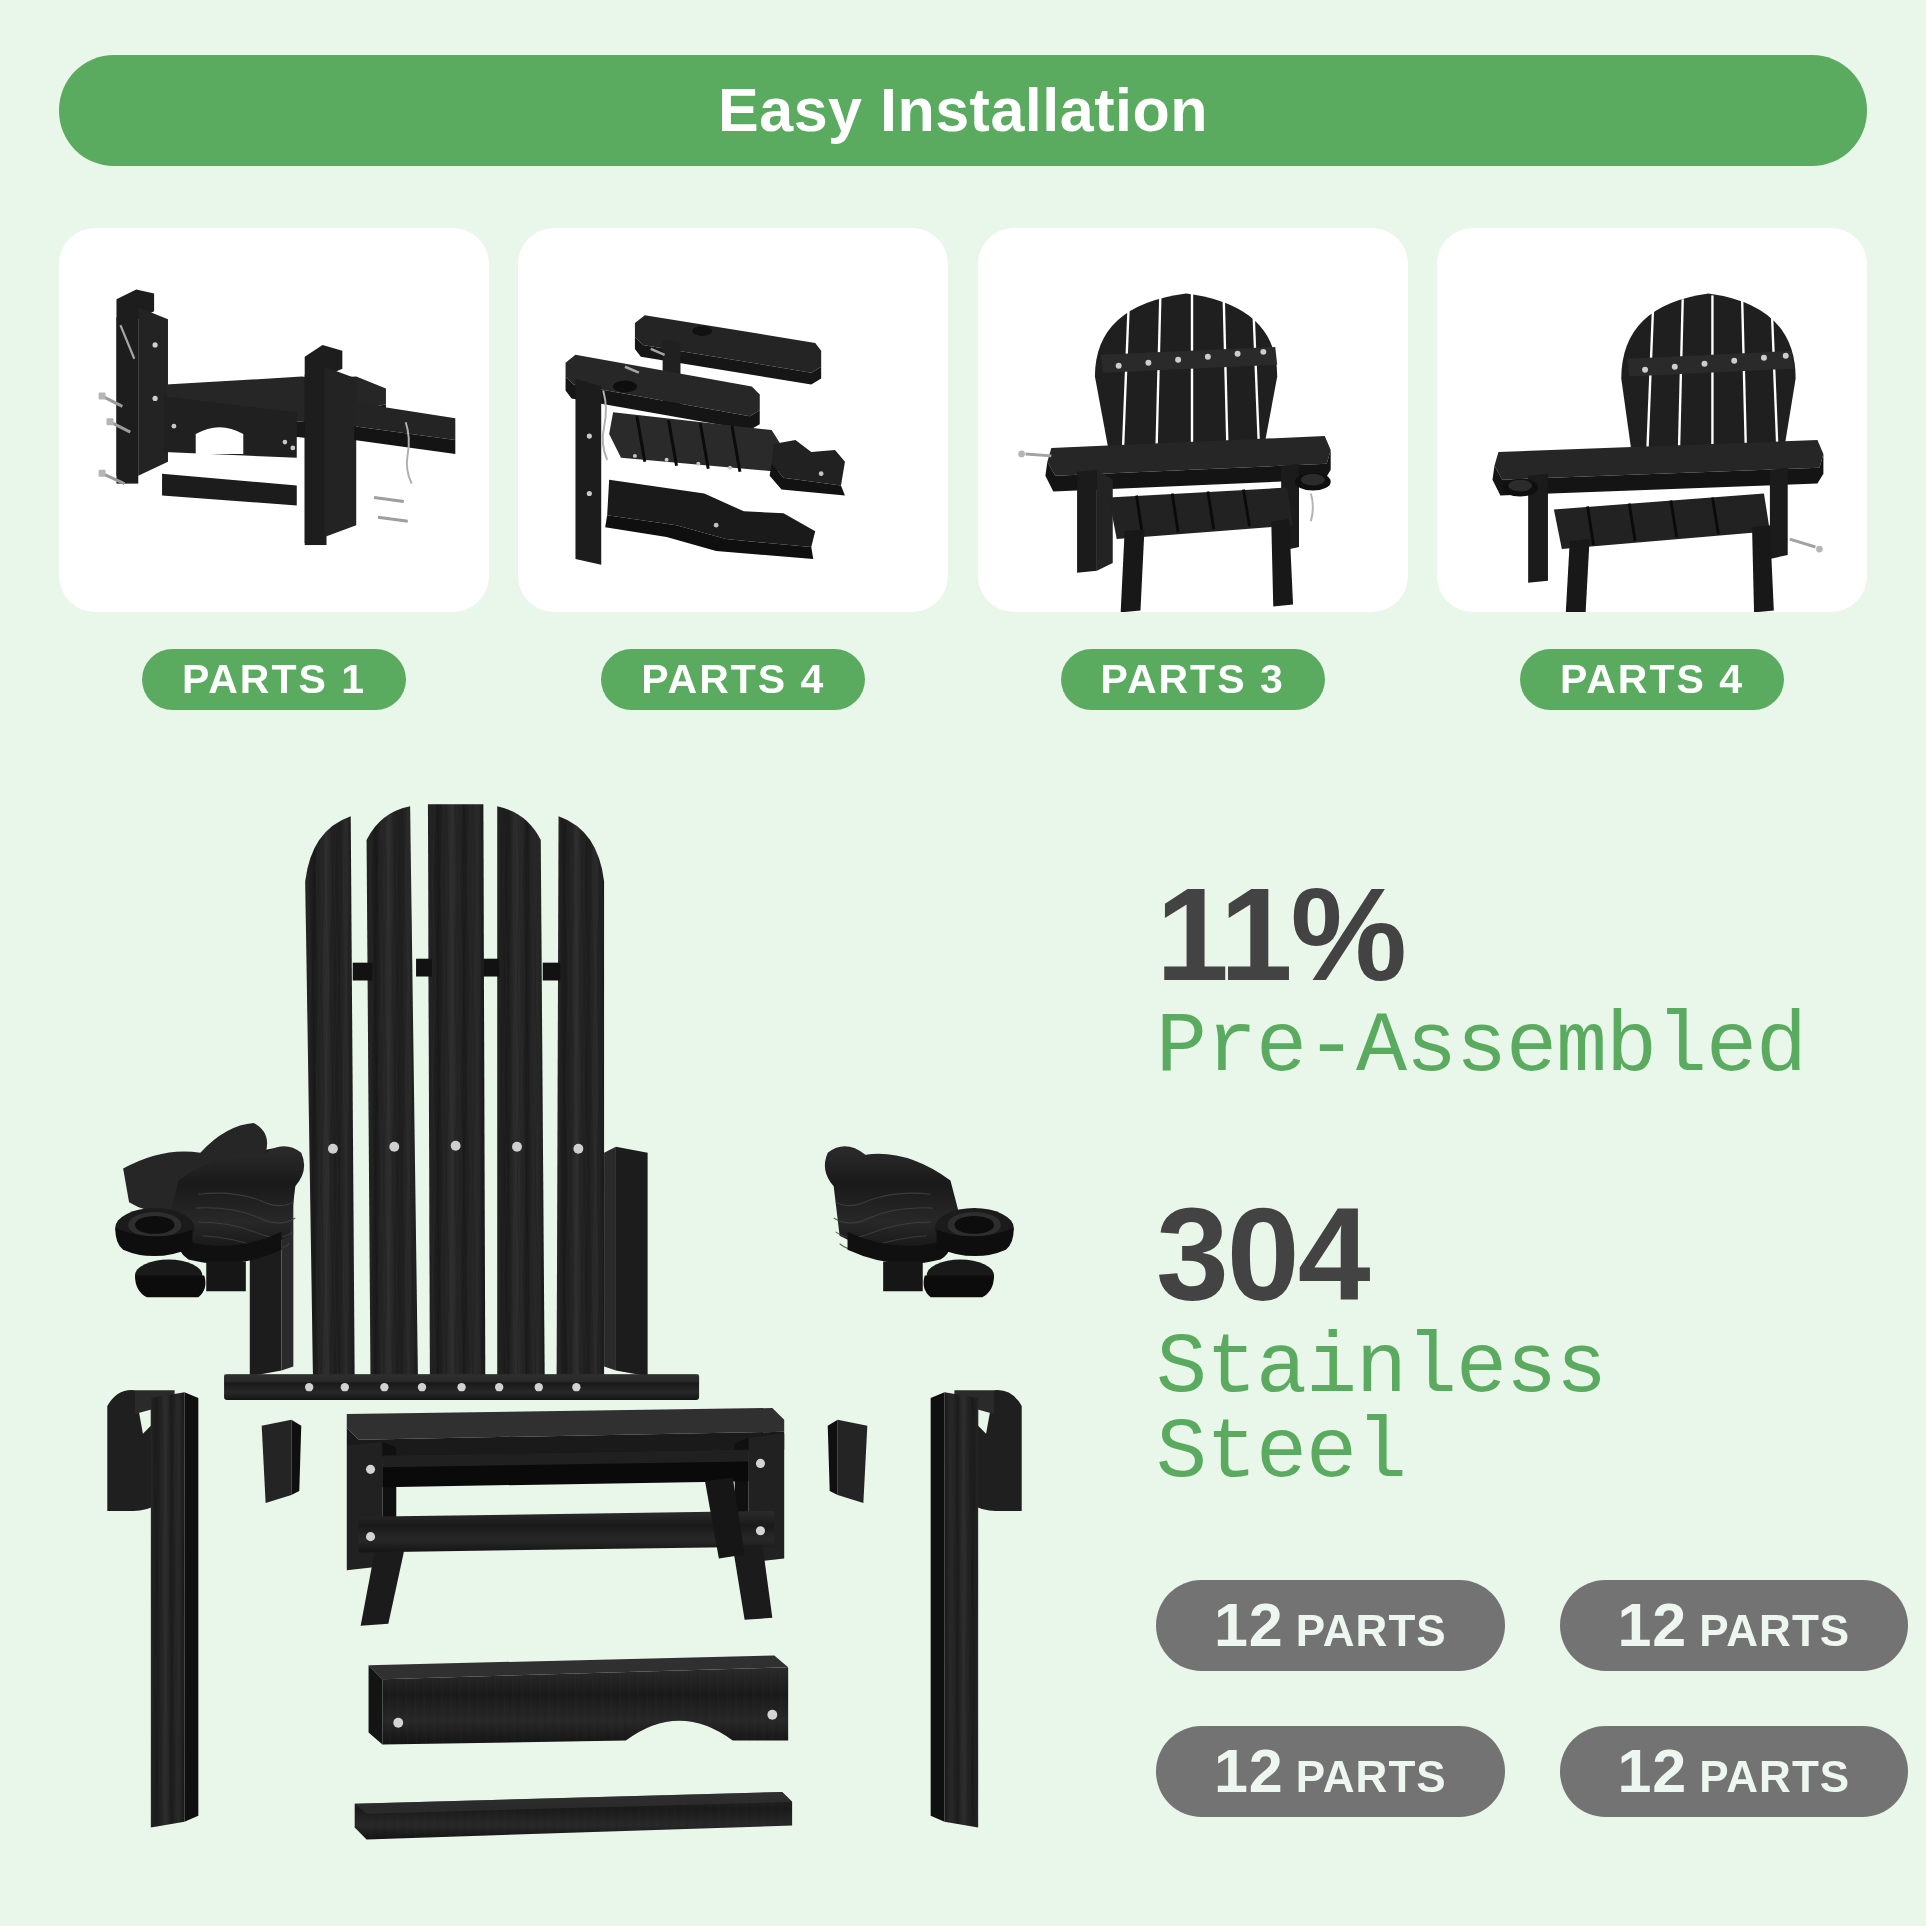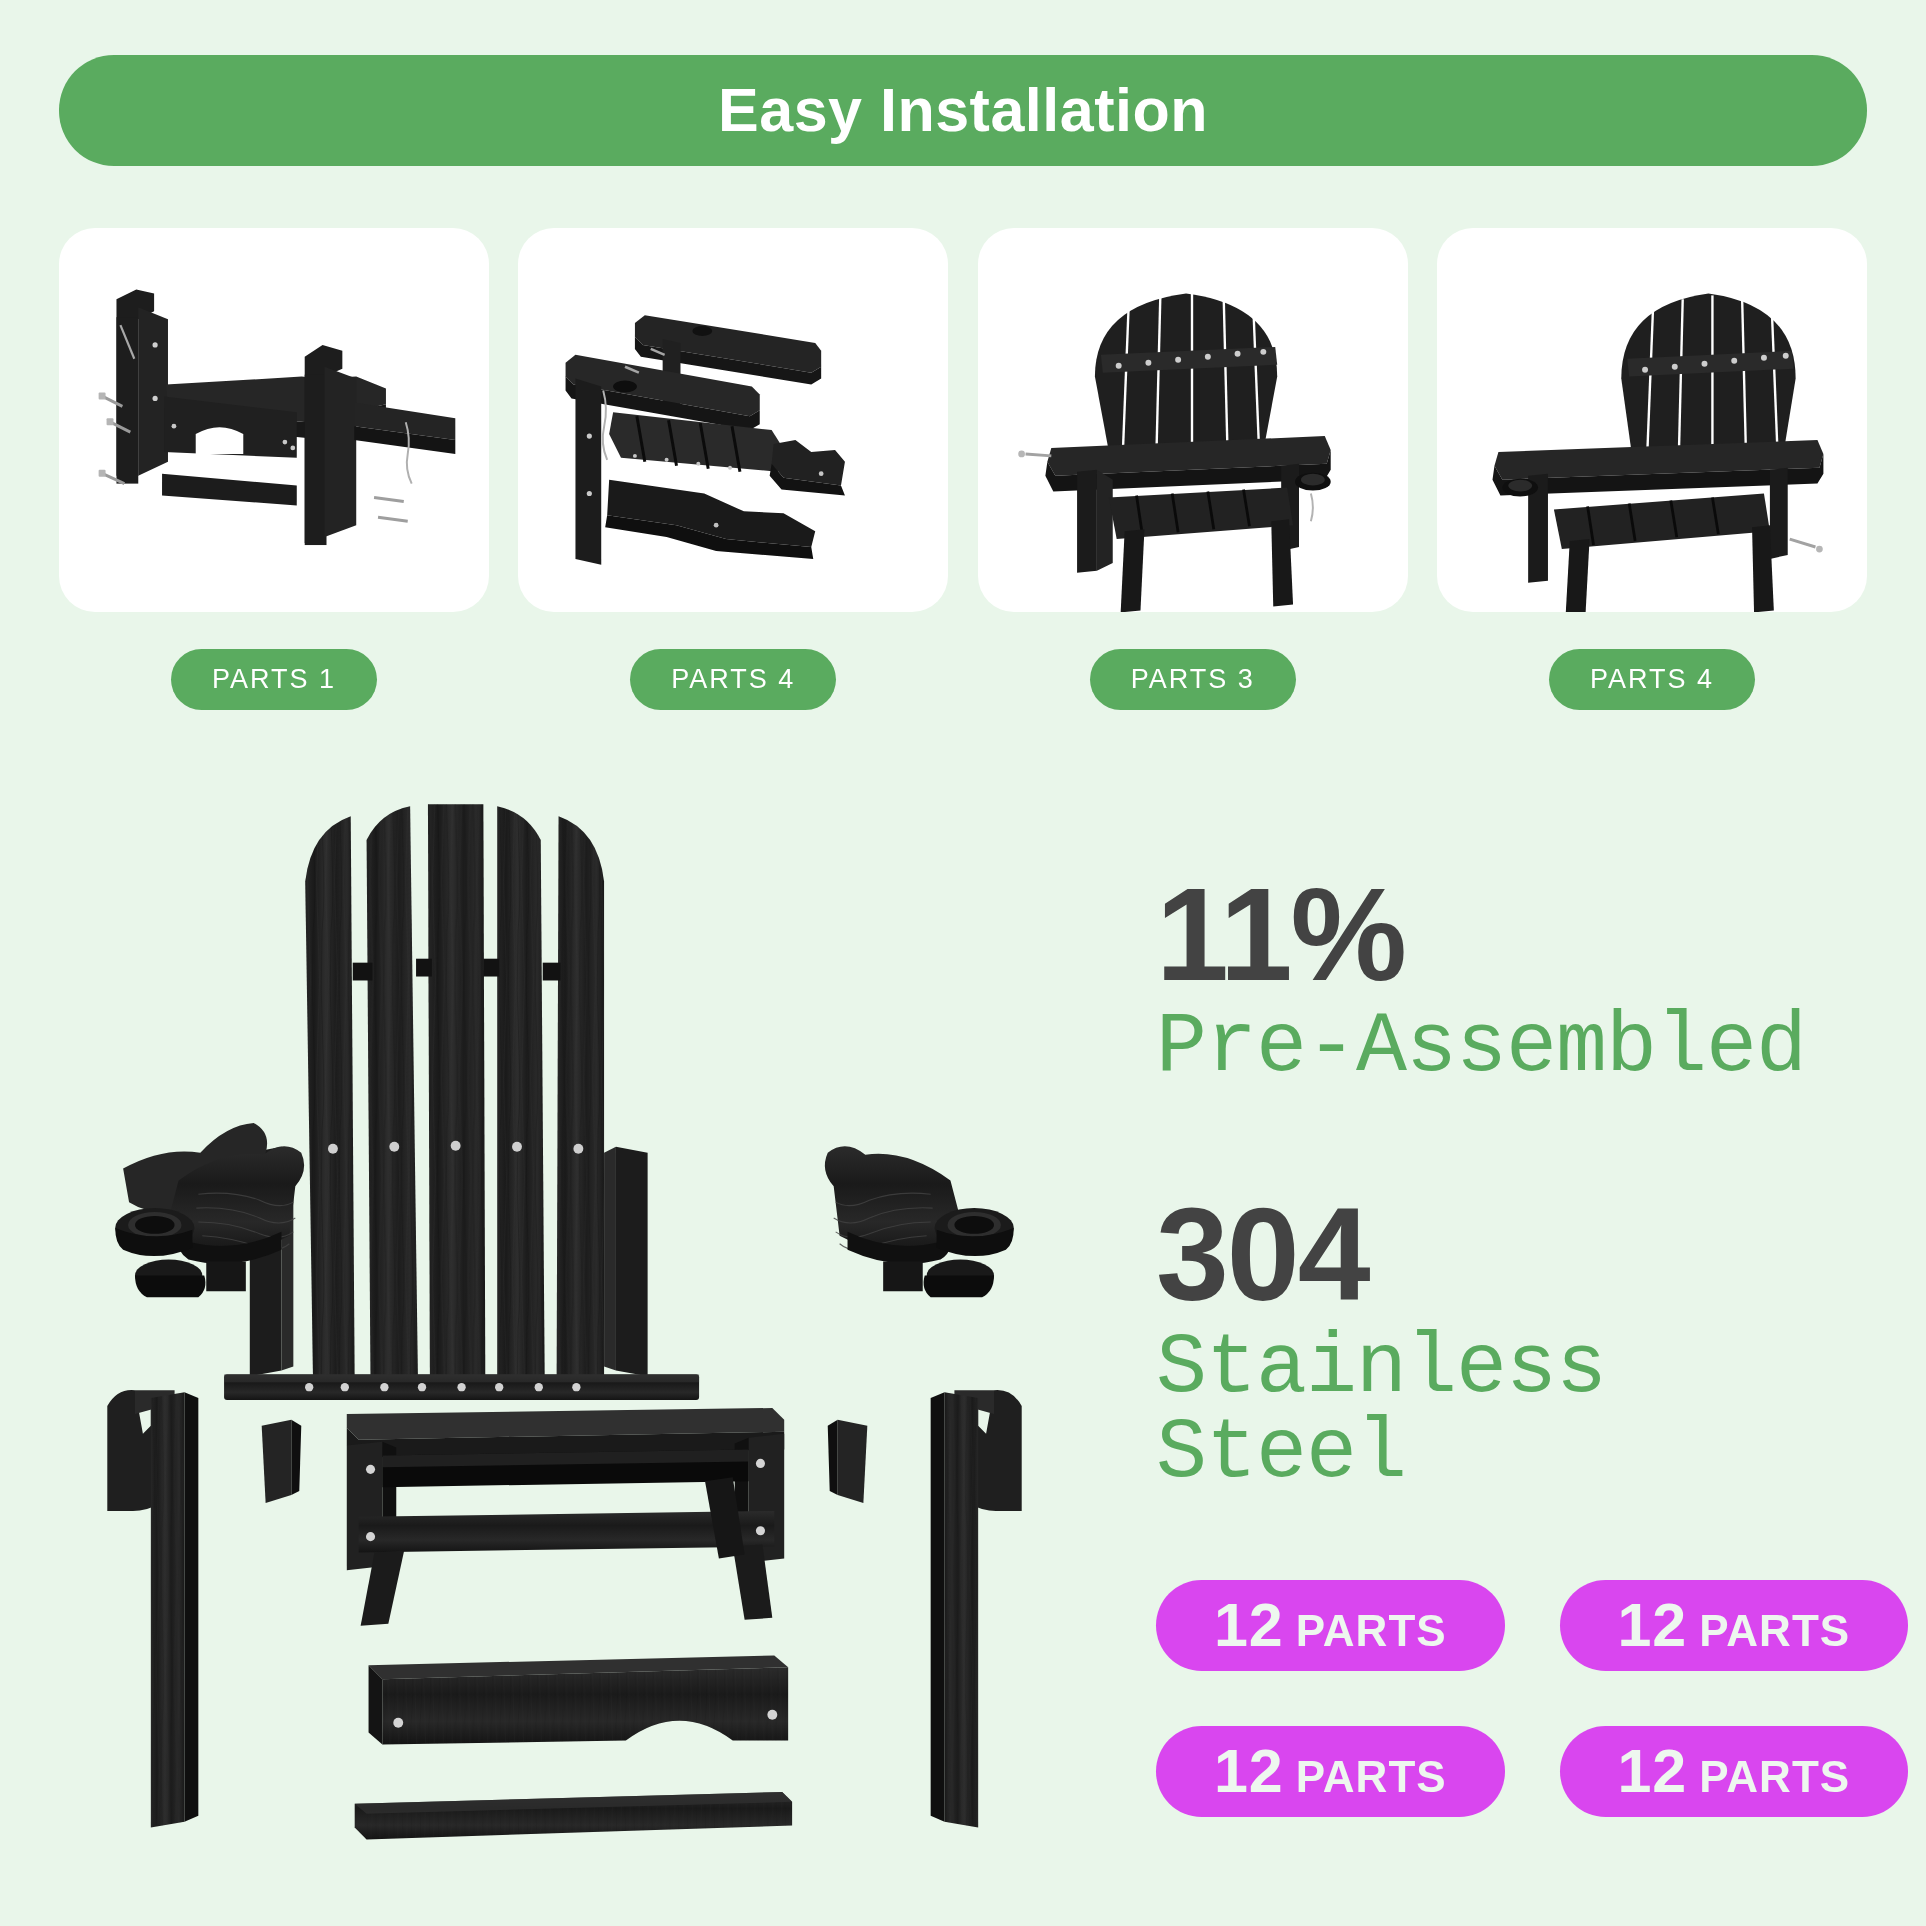--- a/index.html
+++ b/index.html
@@ -81,22 +81,22 @@
   .parts-badge {
     background: #5aab5f;
     border-radius: 31px;
     height: 61px;
     min-width: 206px;
     padding: 0 40px;
     display: flex;
     align-items: center;
     justify-content: center;
     color: #ffffff;
-    font-size: 27px;
-    font-weight: normal;
+    font-size: 41px;
+    font-weight: bold;
     letter-spacing: 2px;
   }
 
   
   .exploded {
     position: absolute;
     left: 40px;
     top: 733px;
     width: 1049px;
     height: 1158px;
@@ -133,21 +133,21 @@
     left: 1156px;
     top: 1580px;
     width: 752px;
     display: grid;
     grid-template-columns: 1fr 1fr;
     grid-template-rows: auto auto;
     row-gap: 55px;
     column-gap: 55px;
   }
   .count-badge {
-    background: #d946ef;
+    background: #737373;
     border-radius: 46px;
     height: 91px;
     display: flex;
     align-items: center;
     justify-content: center;
     gap: 12px;
     color: #eef7ef;
   }
   .count-badge .num {
     font-size: 61px;

